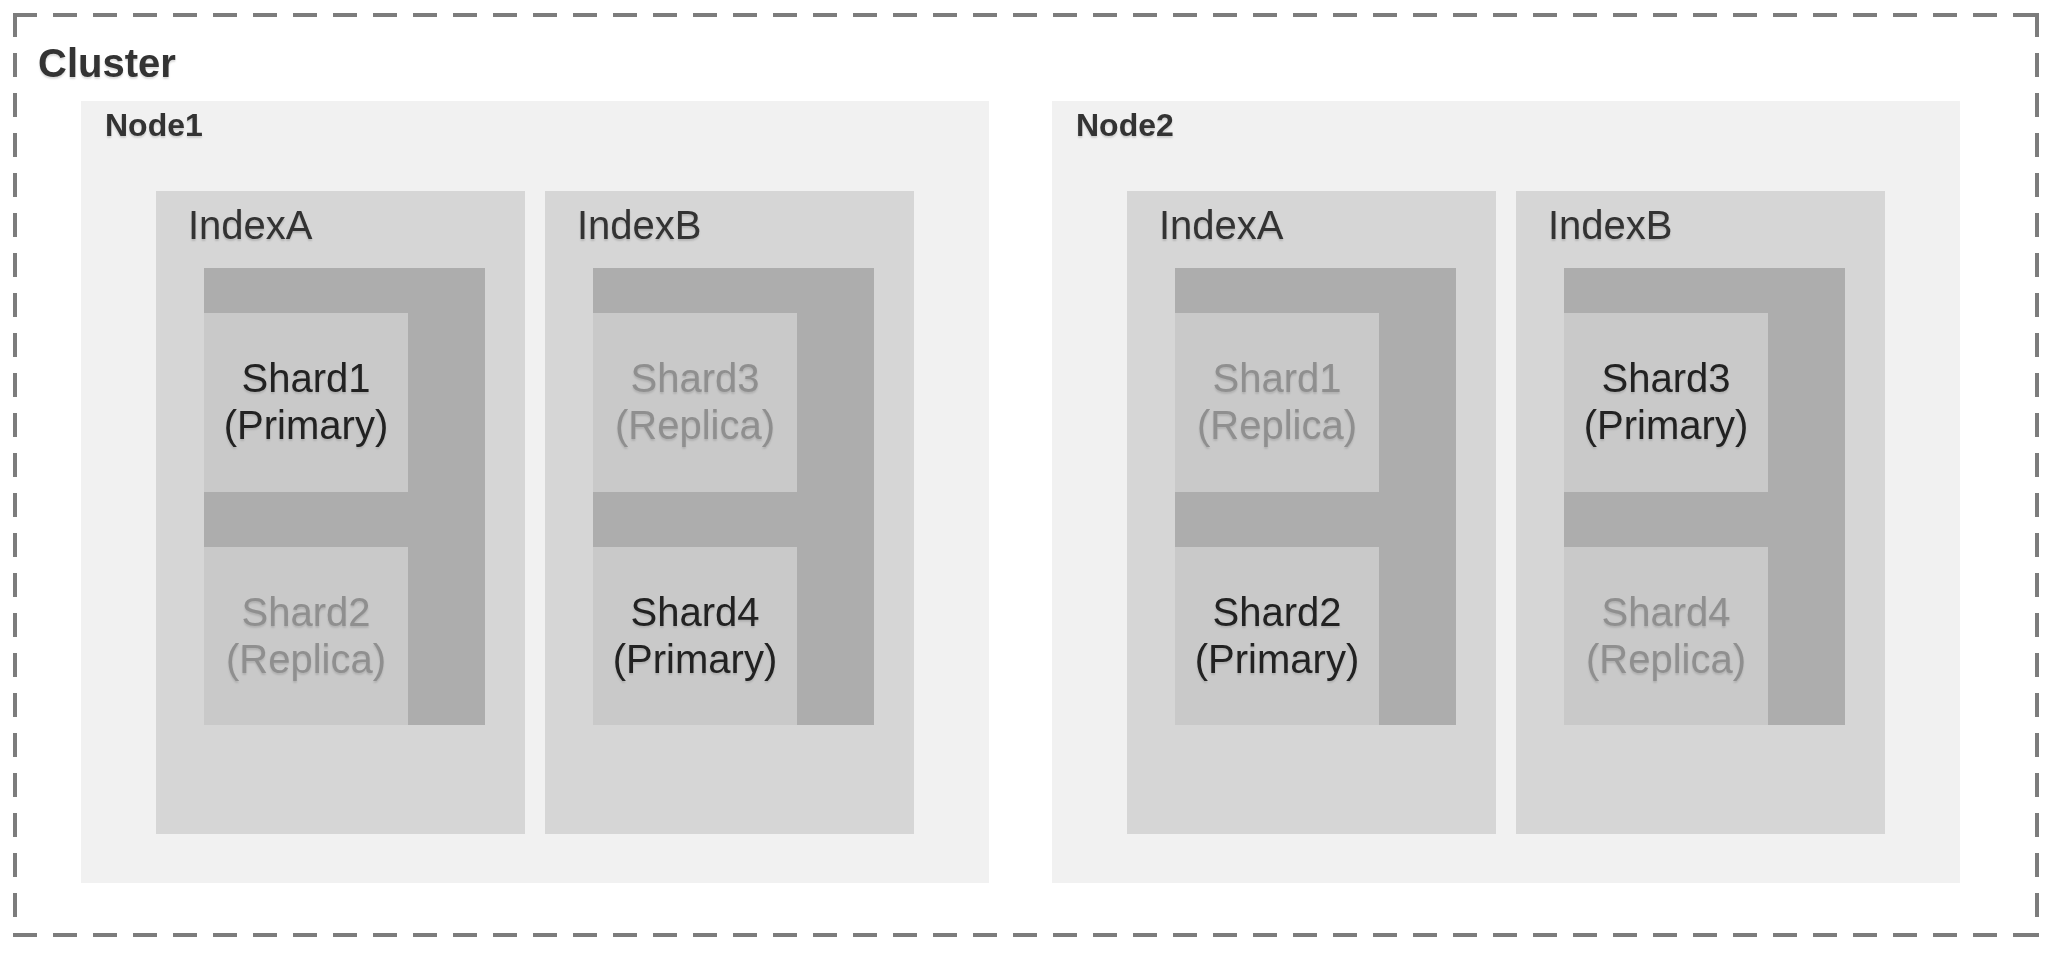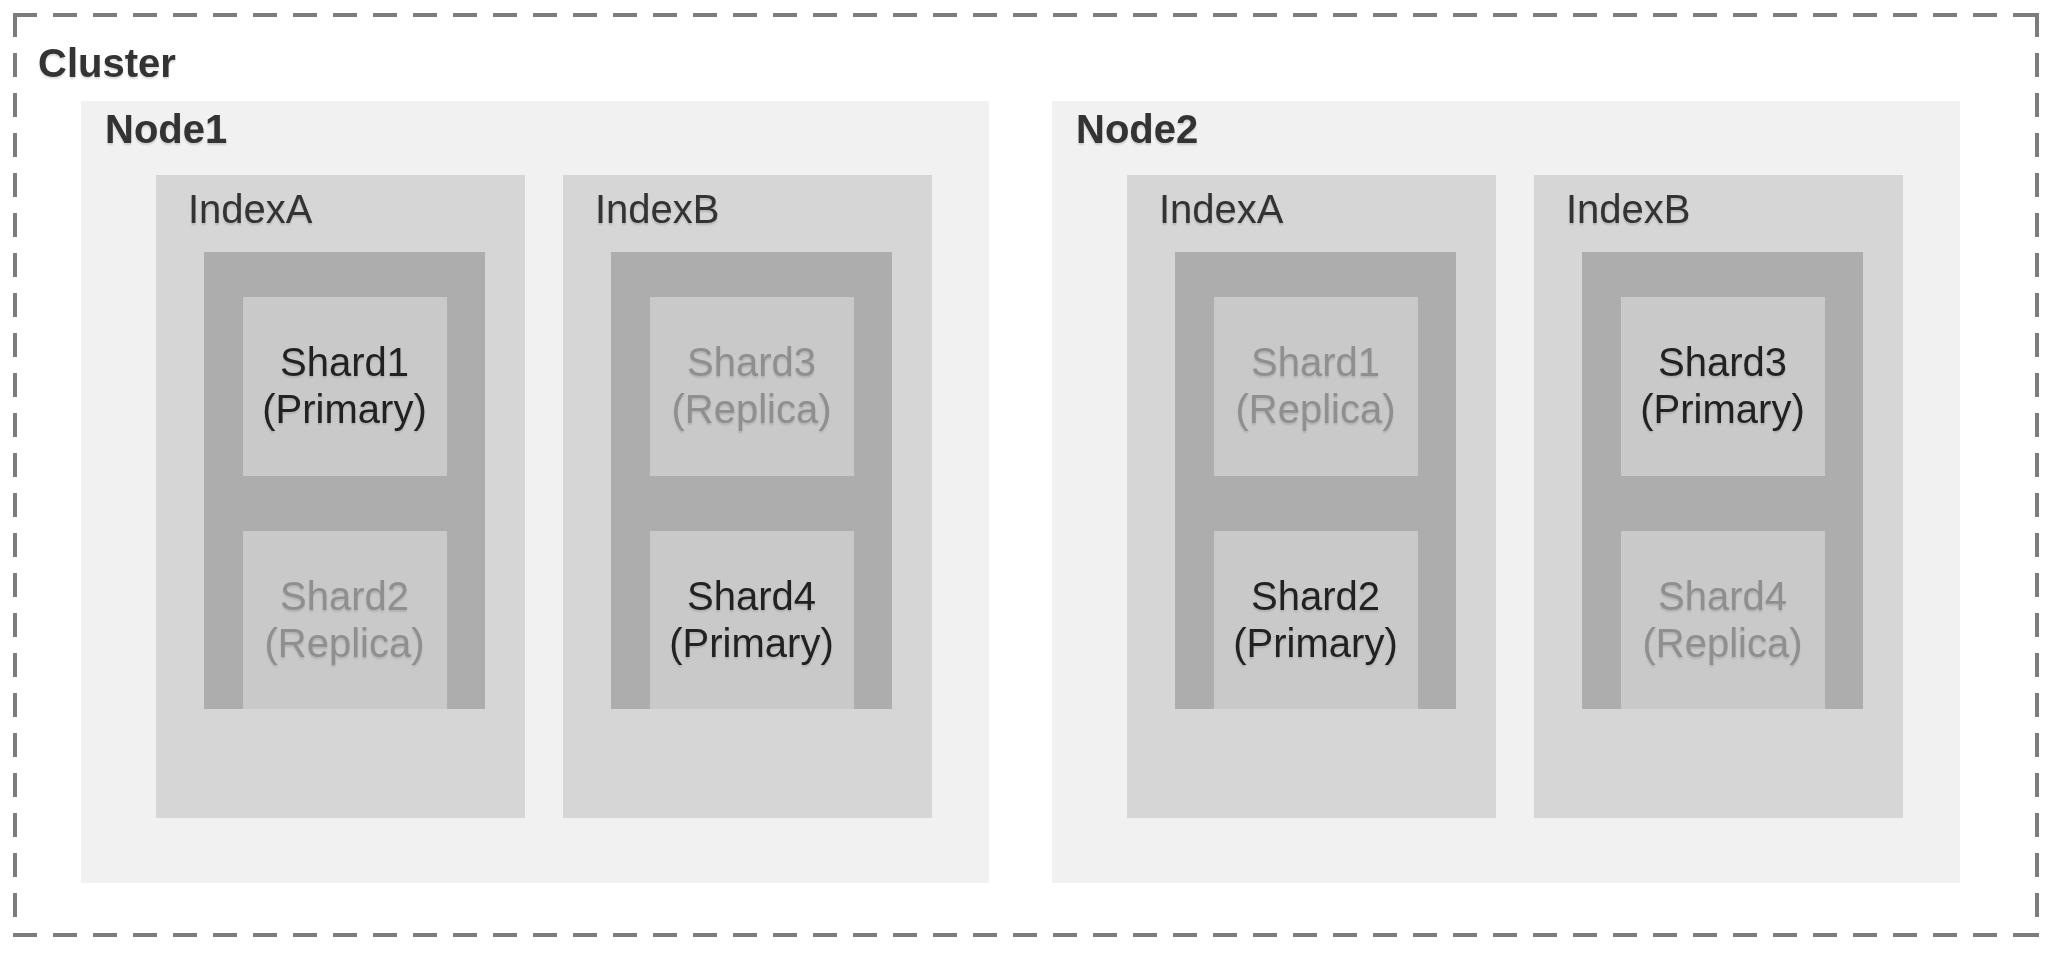--- a/index.html
+++ b/index.html
@@ -56,32 +56,32 @@
     width: 908px;
     height: 782px;
     background: var(--node-bg, #f1f1f1);
     position: relative;
   }
 
   .node-label {
     position: absolute;
     left: 24px;
     top: 6px;
-    font-size: 40px;
+    font-size: 32px;
     font-weight: bold;
     color: var(--label-text, #333333);
     text-shadow: 0 2px 2px rgba(0,0,0,0.15);
   }
 
   .indexes {
     position: absolute;
     left: 75px;
-    top: 74px;
-    display: flex;
-    gap: 38px;
+    top: 90px;
+    display: flex;
+    gap: 20px;
   }
 
   .index {
     width: 369px;
     height: 643px;
     background: var(--index-bg, #d6d6d6);
     position: relative;
   }
 
   .index-label {
@@ -96,21 +96,20 @@
   .shard-container {
     position: absolute;
     left: 48px;
     top: 77px;
     width: 281px;
     height: 457px;
     box-sizing: border-box;
     background: var(--shard-container-bg, #adadad);
     display: flex;
     flex-direction: column;
-    align-items: center;
     padding-top: 45px;
     gap: 55px;
   }
 
   .shard {
     width: 204px;
     height: 192px;
     background: var(--shard-bg, #c9c9c9);
     display: flex;
     flex-direction: column;

